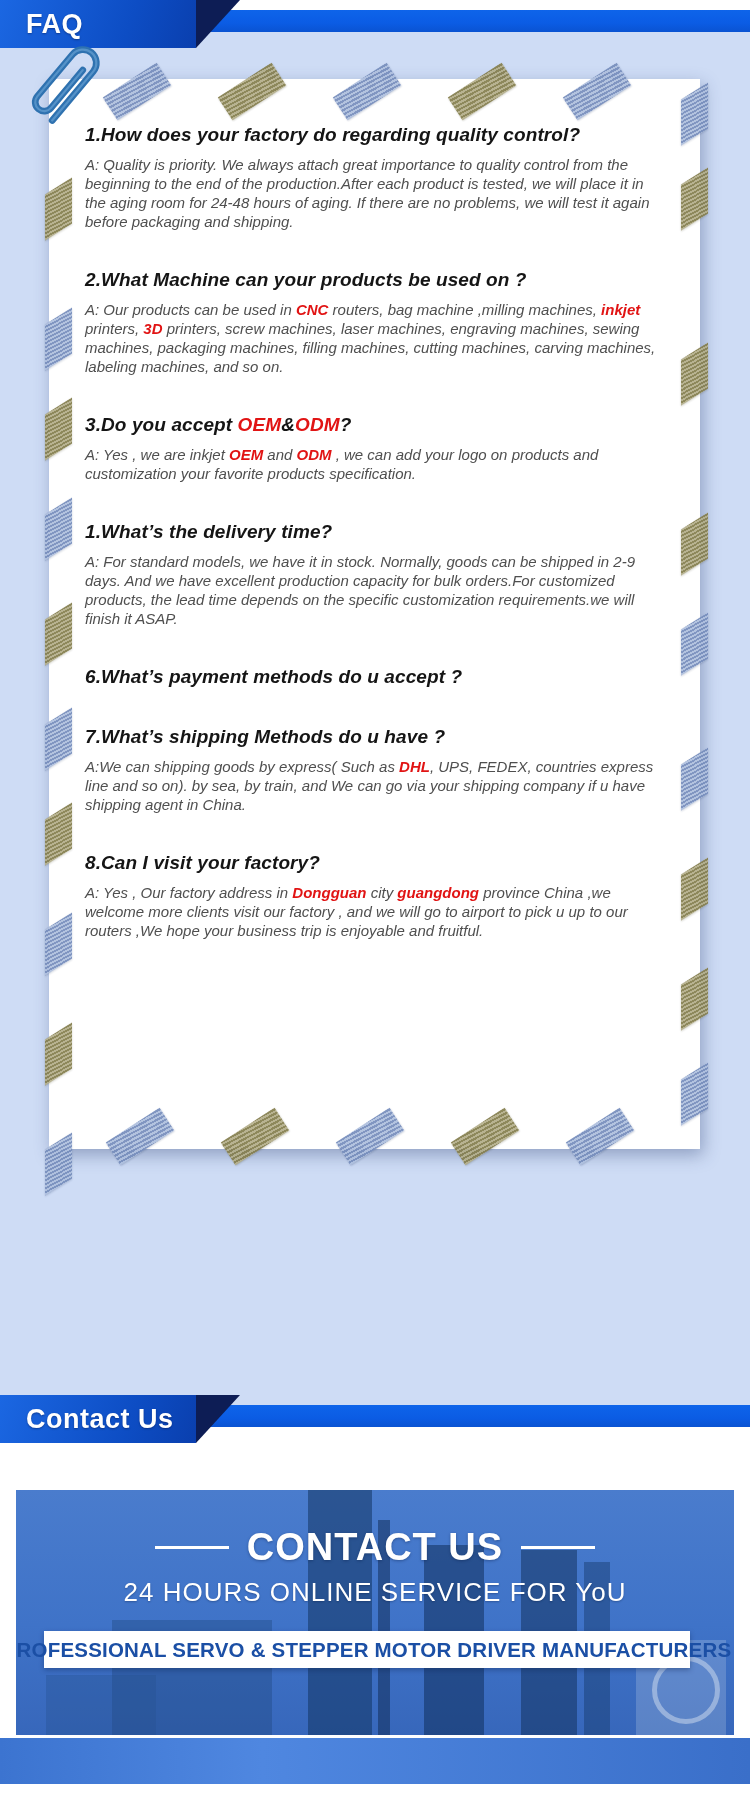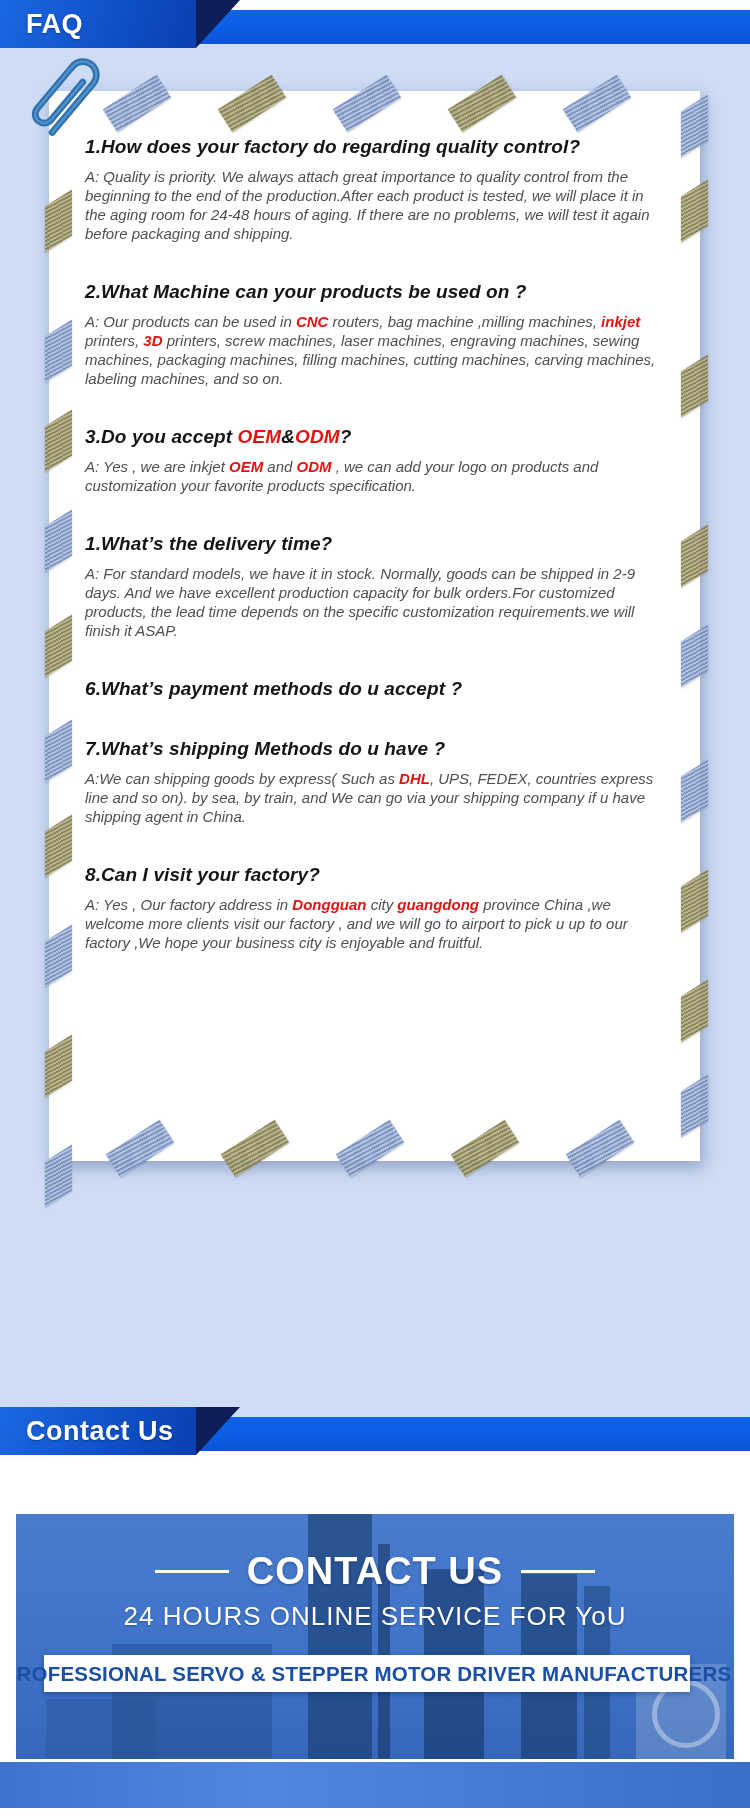--- a/index.html
+++ b/index.html
@@ -12,21 +12,21 @@
   }
   html,body{margin:0;padding:0;}
   body{
     width:750px;height:1816px;position:relative;
     background:#ffffff;
     font-family:"Liberation Sans",sans-serif;
     overflow:hidden;
   }
 
   
-  .ribbon{position:relative;height:44px;}
+  .ribbon{position:relative;height:32px;}
   .ribbon .above{position:absolute;top:0;left:0;right:0;height:10px;}
   .ribbon.first .above{background:#ffffff;}
   .ribbon.second .above{background:var(--section-bg);}
   .ribbon .bar{
     position:absolute;top:10px;left:0;right:0;bottom:0;
     background:linear-gradient(180deg,#0e64ea 0%,var(--accent-blue) 60%,#0a53d2 100%);
   }
   .ribbon .tab{
     position:absolute;top:0;left:0;width:196px;height:48px;z-index:2;
     background:linear-gradient(110deg,#1b67e2 0%,#0d4dc4 65%,#0a3fae 100%);
@@ -133,21 +133,21 @@
       </div>
       <div class="faq-item">
         <div class="faq-question"><span>6.What’s payment methods do u accept ?</span></div>
       </div>
       <div class="faq-item">
         <div class="faq-question"><span>7.What’s shipping Methods do u have ?</span></div>
         <div class="faq-answer"><span>A:We can shipping goods by express( Such as </span><span class="red">DHL</span><span>, UPS, FEDEX, countries express line and so on). by sea, by train, and We can go via your shipping company if u have shipping agent in China.</span></div>
       </div>
       <div class="faq-item">
         <div class="faq-question"><span>8.Can I visit your factory?</span></div>
-        <div class="faq-answer"><span>A: Yes , Our factory address in </span><span class="red">Dongguan</span><span> city </span><span class="red">guangdong</span><span> province China ,we welcome more clients visit our factory , and we will go to airport to pick u up to our factory ,We hope your business city is enjoyable and fruitful.</span></div>
+        <div class="faq-answer"><span>A: Yes , Our factory address in </span><span class="red">Dongguan</span><span> city </span><span class="red">guangdong</span><span> province China ,we welcome more clients visit our factory , and we will go to airport to pick u up to our routers ,We hope your business trip is enjoyable and fruitful.</span></div>
       </div>
     </div>
 
 <div class="tape h blue" style="left: 105px; top: 46px;"></div>
     <div class="tape h olive" style="left: 220px; top: 46px;"></div>
     <div class="tape h blue" style="left: 335px; top: 46px;"></div>
     <div class="tape h olive" style="left: 450px; top: 46px;"></div>
     <div class="tape h blue" style="left: 565px; top: 46px;"></div>
     <div class="tape h blue" style="left: 108px; top: 1091px;"></div>
     <div class="tape h olive" style="left: 223px; top: 1091px;"></div>

